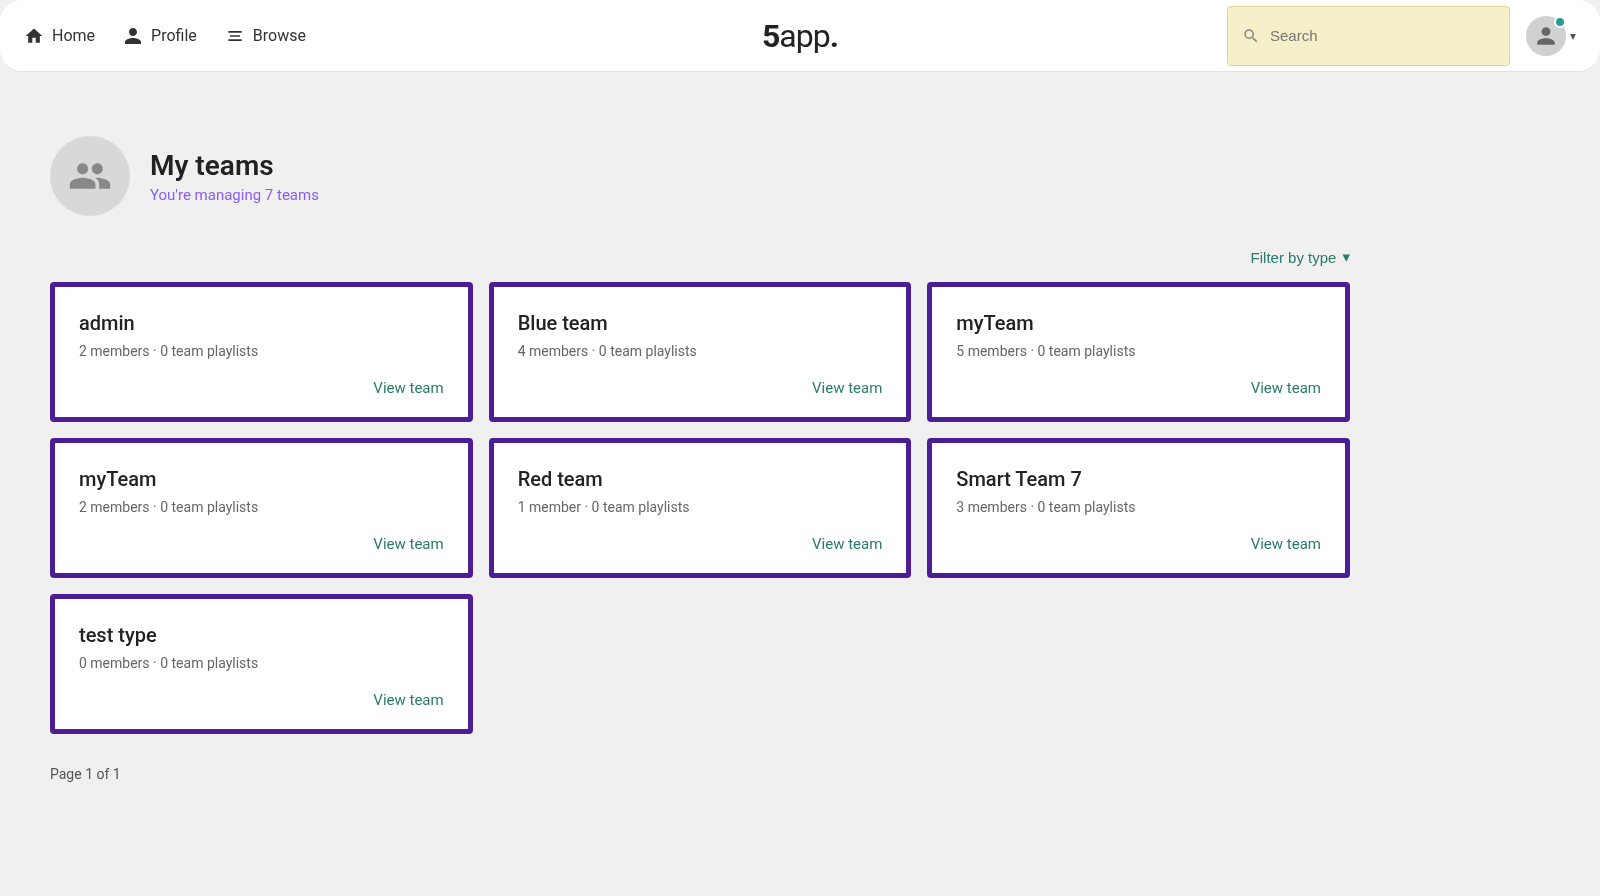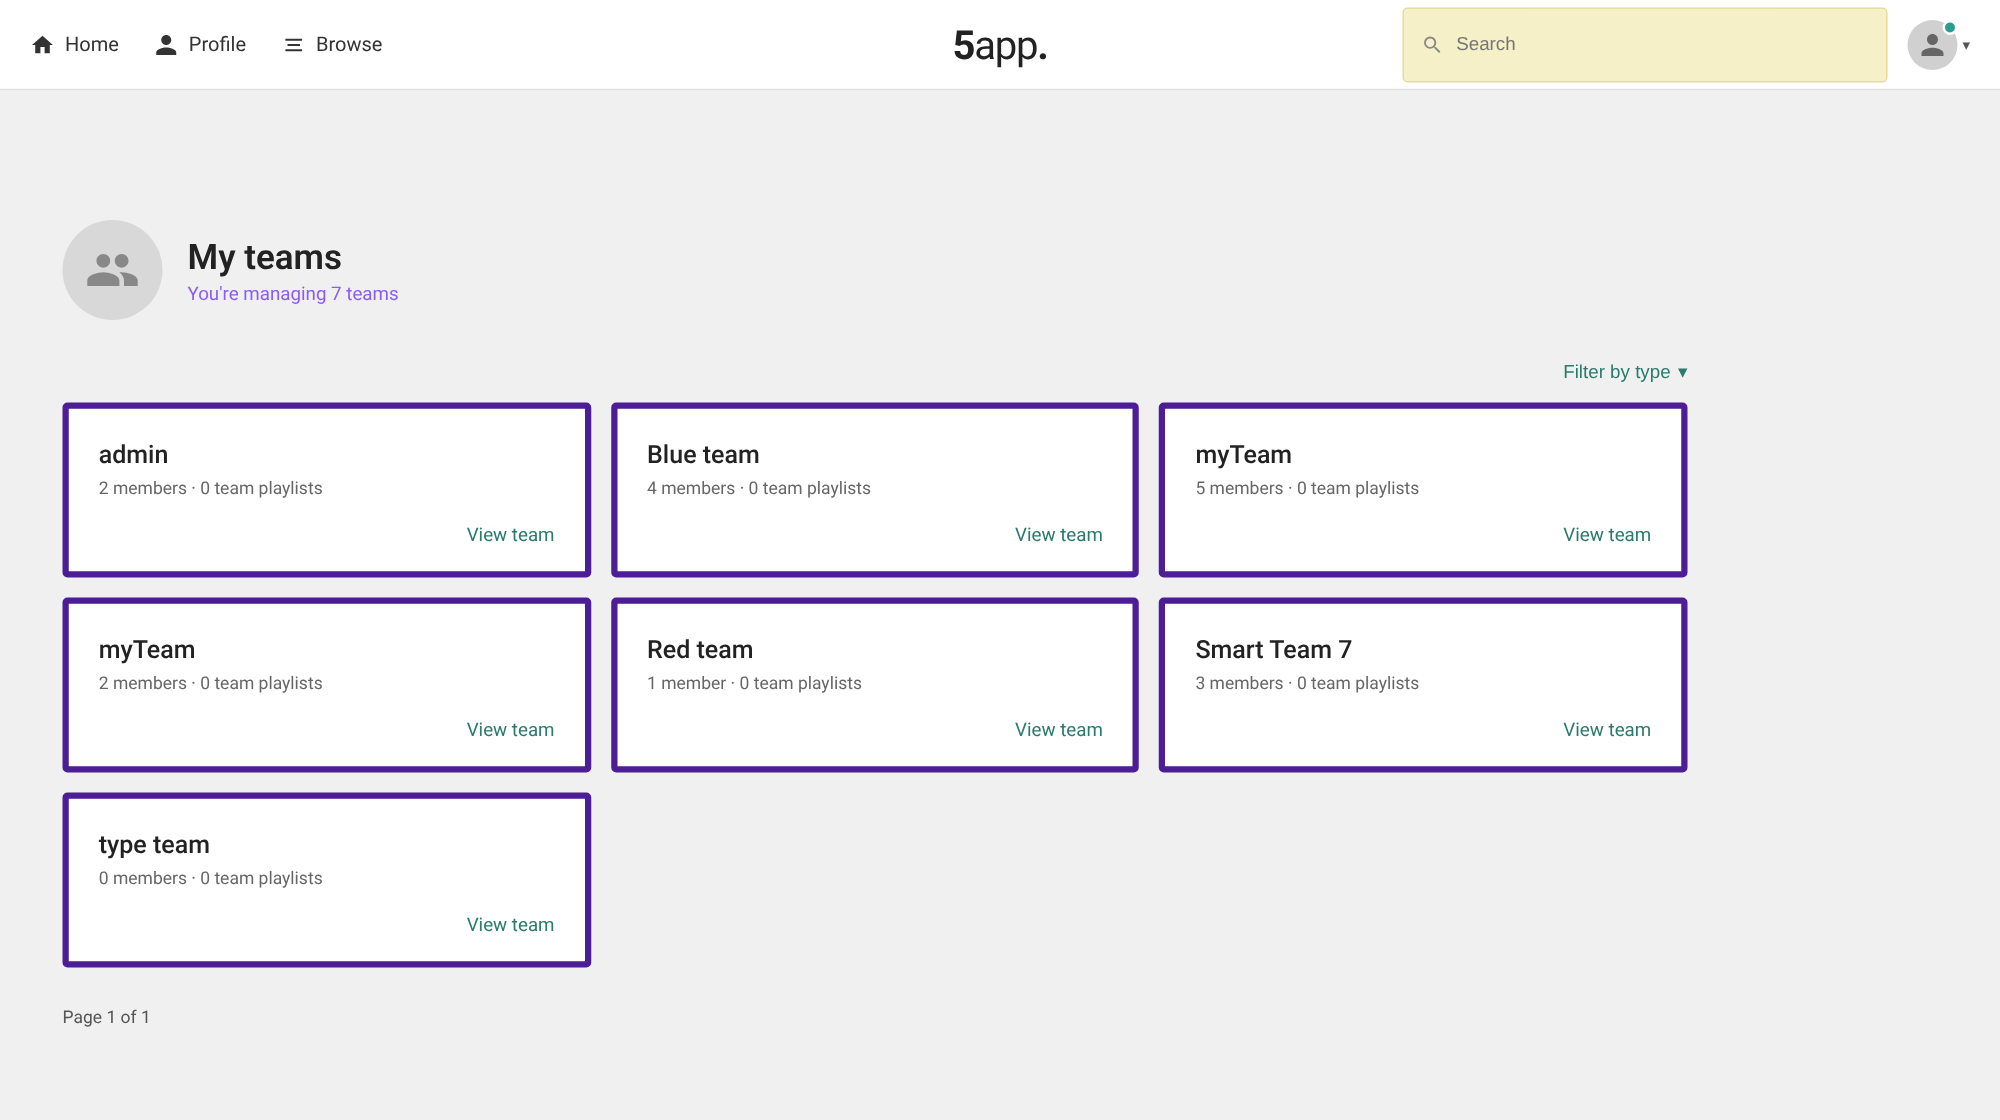--- a/index.html
+++ b/index.html
@@ -11,20 +11,21 @@
 
     
     .navbar {
       background: #fff;
       height: 72px;
       display: flex;
       align-items: center;
       padding: 0 24px;
       border-bottom: 1px solid #e0e0e0;
       position: relative;
+      border-radius: 22px;
     }
     .nav-left {
       display: flex;
       align-items: center;
       gap: 28px;
     }
     .nav-item {
       display: flex;
       align-items: center;
       gap: 8px;
@@ -63,21 +64,21 @@
       align-items: center;
       gap: 16px;
     }
     .search-box {
       display: flex;
       align-items: center;
       background: #f5f0c8;
       border: 1px solid #e0d890;
       border-radius: 4px;
       padding: 20px 14px;
-      width: 388px;
+      width: 283px;
       gap: 10px;
     }
     .search-box input {
       background: transparent;
       border: none;
       outline: none;
       font-size: 15px;
       color: #555;
       width: 100%;
     }
@@ -114,21 +115,20 @@
     }
     .chevron-down {
       color: #555;
       font-size: 12px;
     }
 
     
     .page-content {
       padding: 64px 50px;
       max-width: 1400px;
-      margin-top: 40px;
     }
 
     
     .page-header {
       display: flex;
       align-items: center;
       gap: 20px;
       margin-bottom: 32px;
     }
     .teams-avatar {
@@ -307,21 +307,21 @@
       <div class="team-name">Red team</div>
       <div class="team-meta">1 member · 0 team playlists</div>
       <a class="view-team-link">View team</a>
     </div>
       <div class="team-card">
       <div class="team-name">Smart Team 7</div>
       <div class="team-meta">3 members · 0 team playlists</div>
       <a class="view-team-link">View team</a>
     </div>
       <div class="team-card">
-      <div class="team-name">type team</div>
+      <div class="team-name">test type</div>
       <div class="team-meta">0 members · 0 team playlists</div>
       <a class="view-team-link">View team</a>
     </div>
     </div>
 
   <div class="pagination">
     <span>Page 1 of 1</span>
   </div>
 
 </div>

